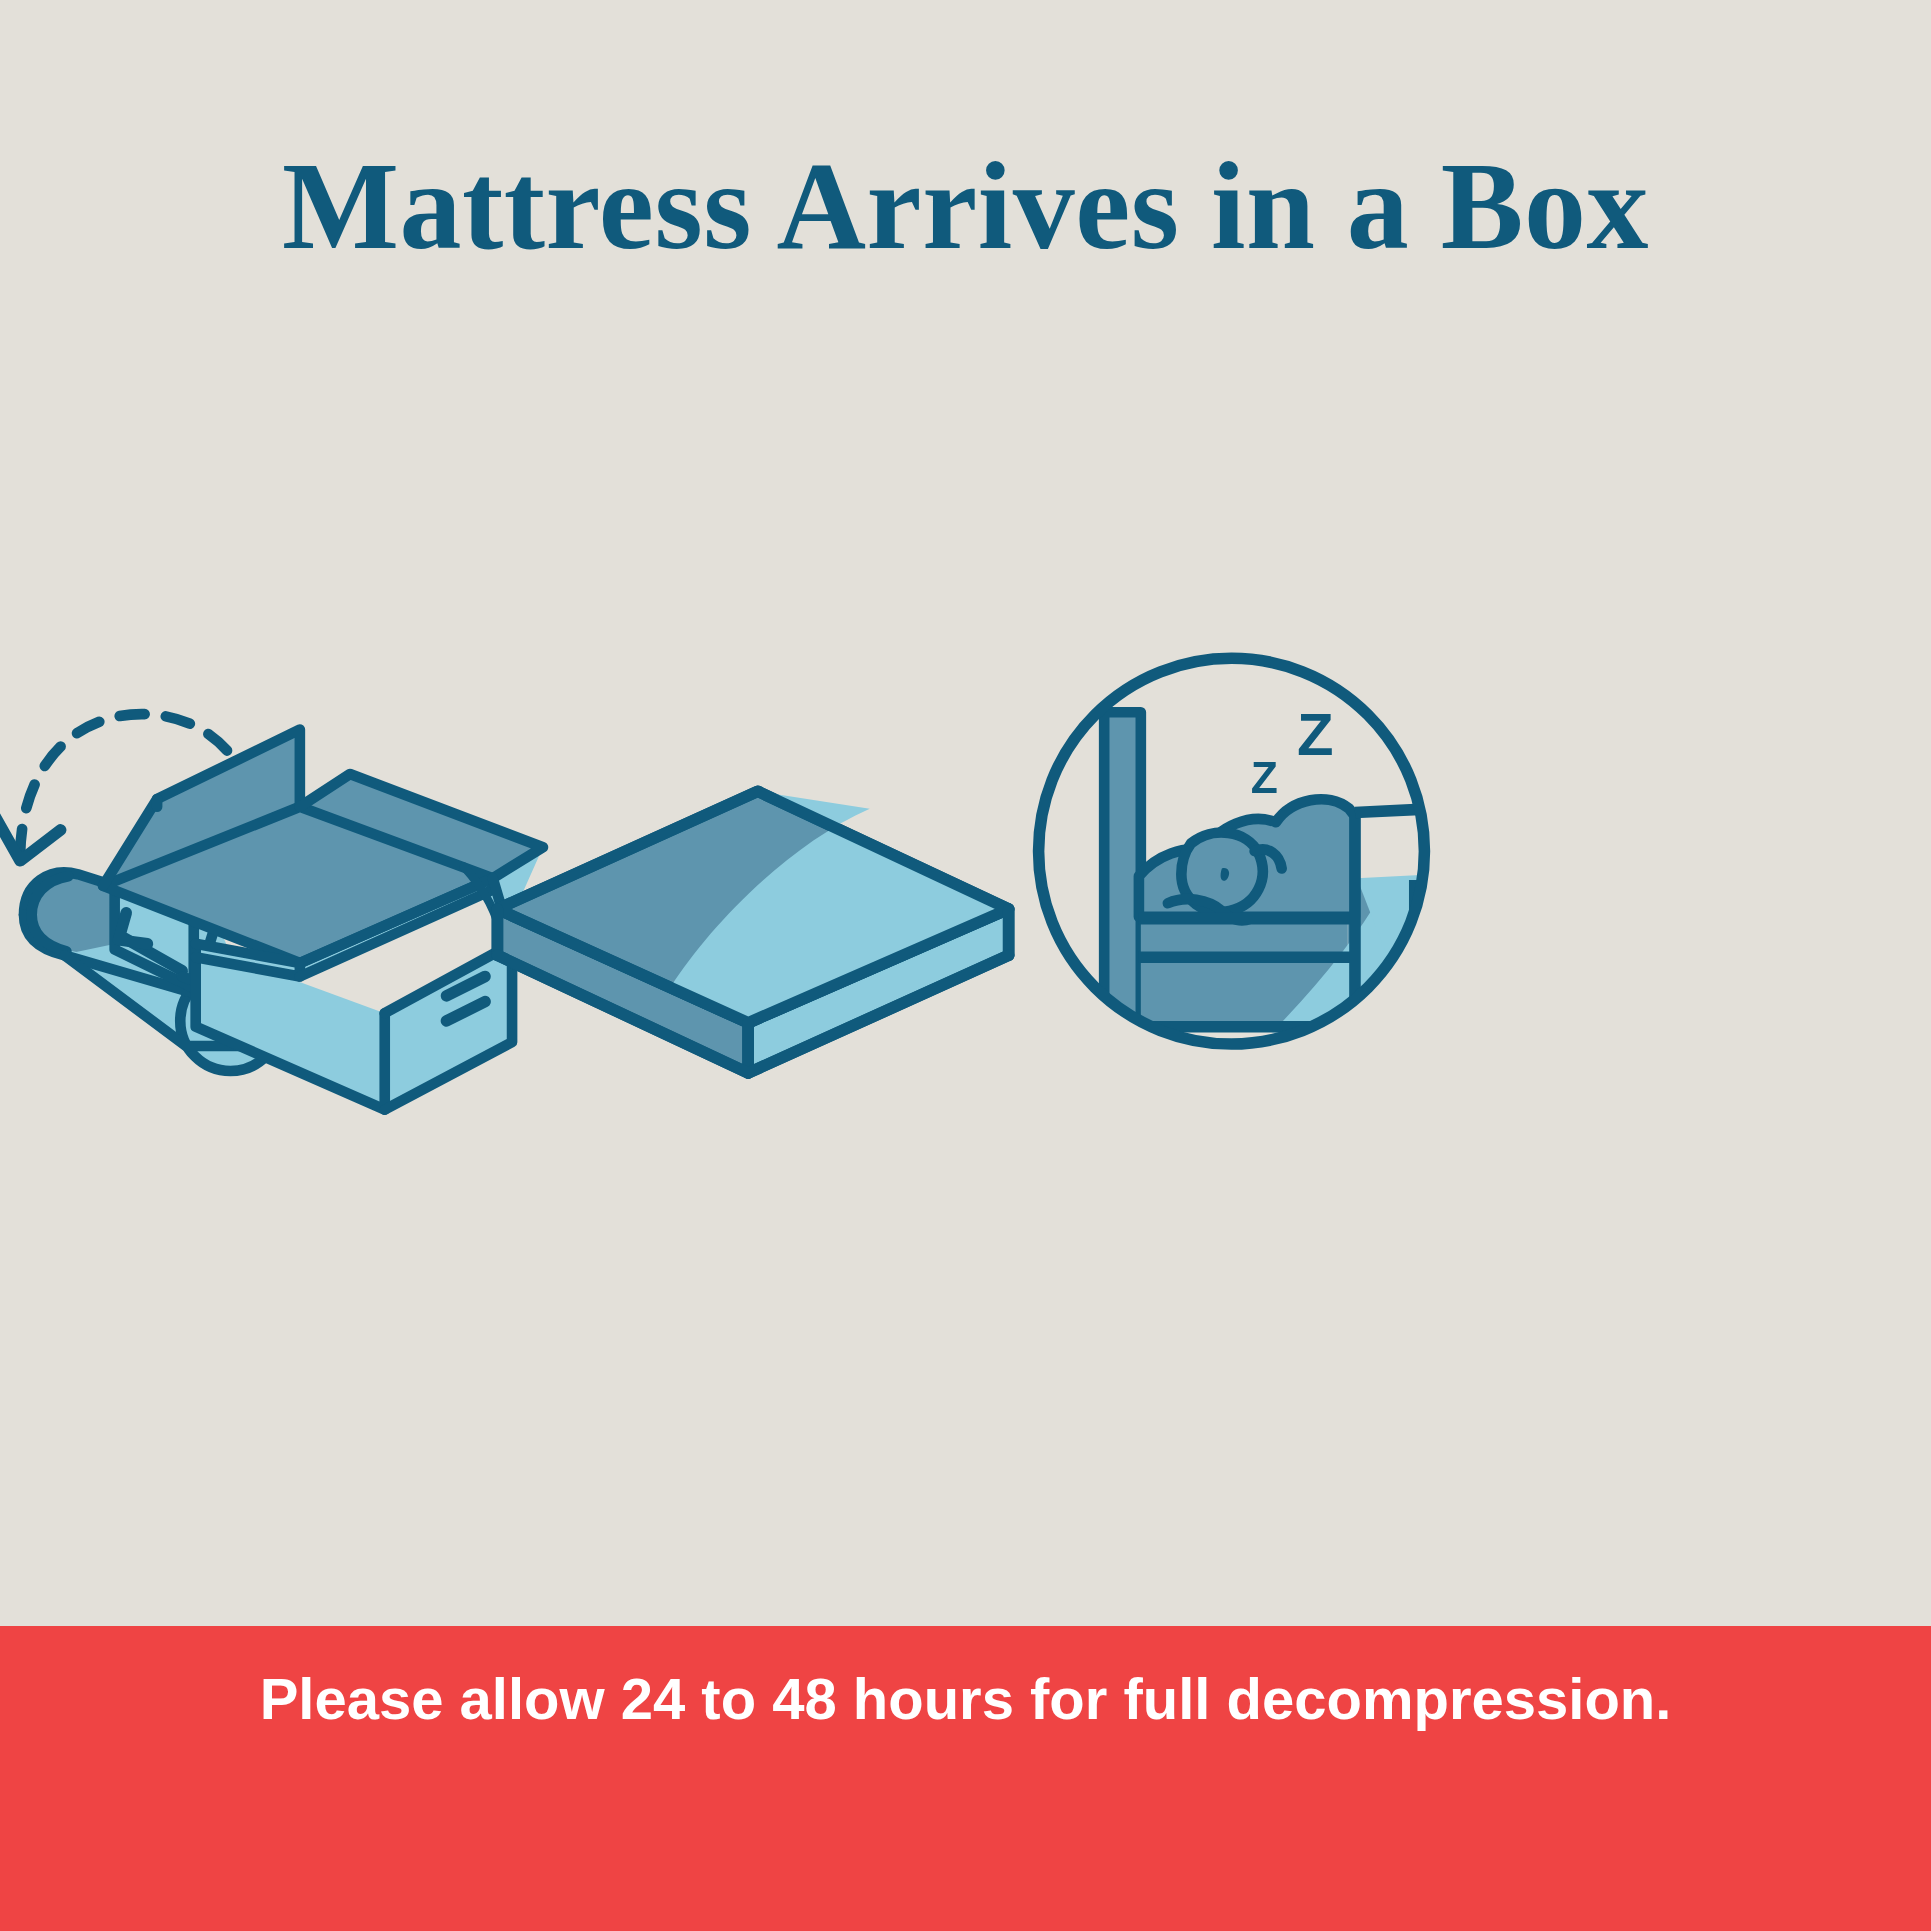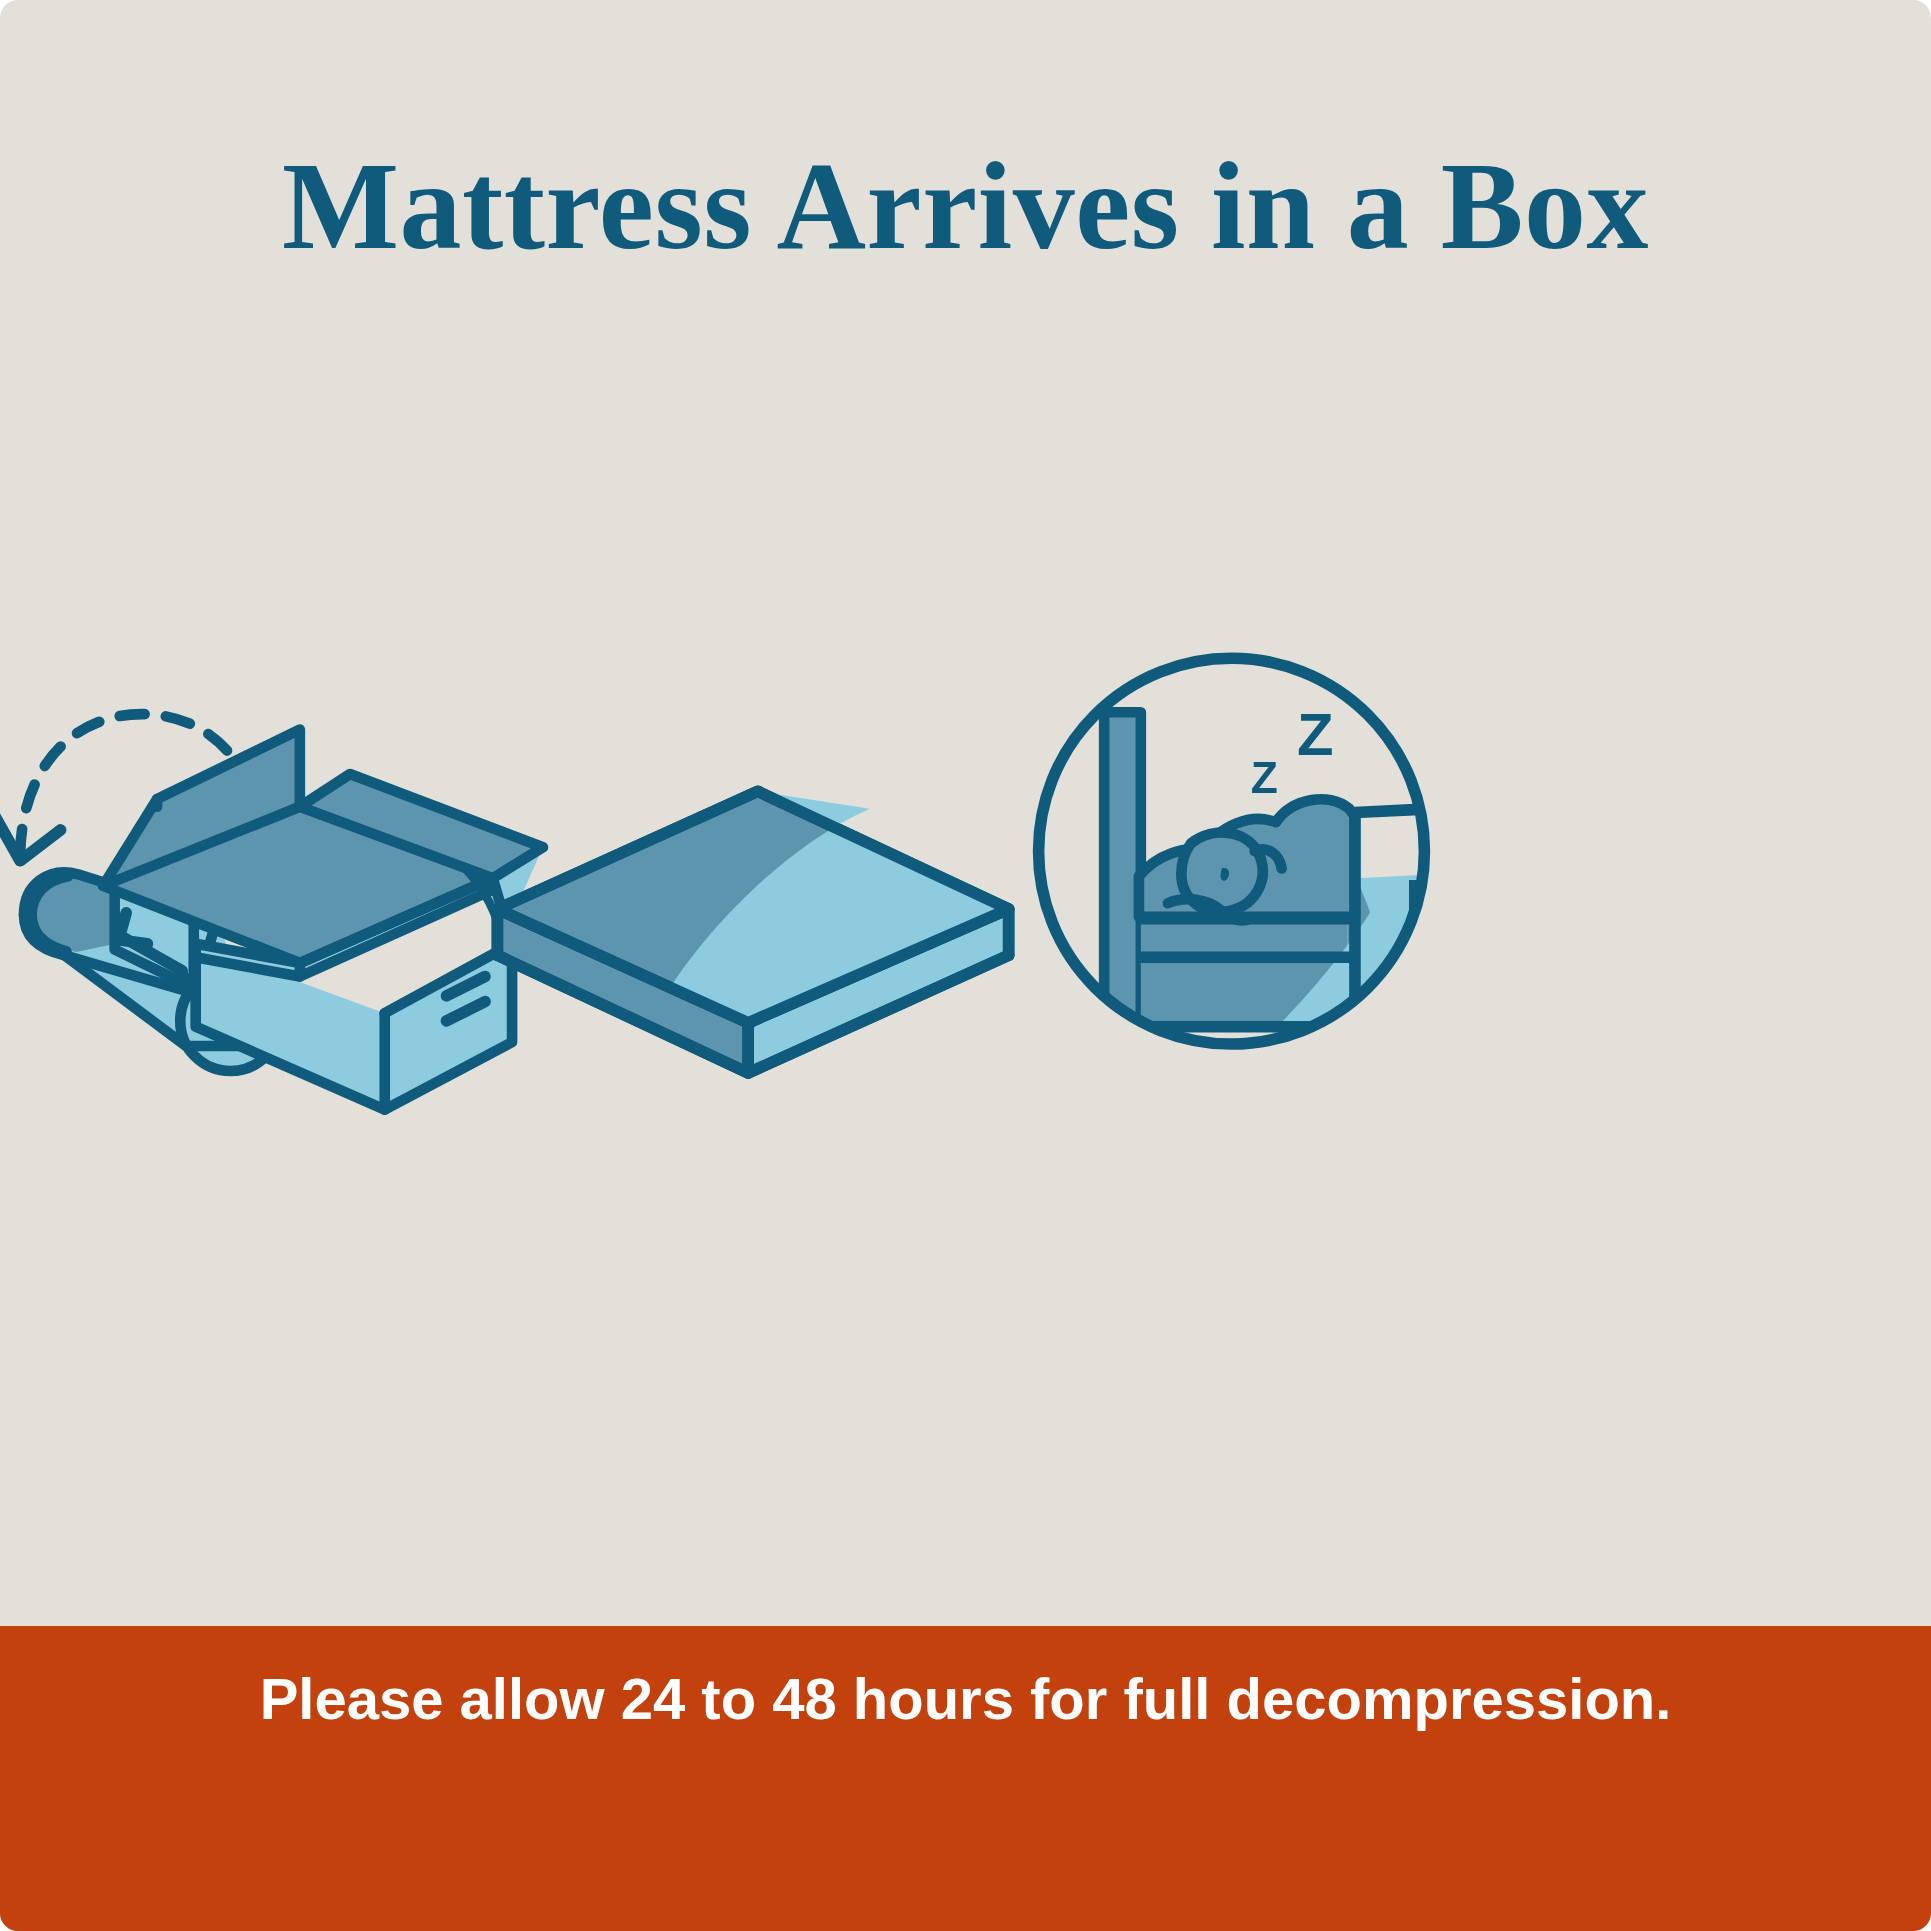--- a/index.html
+++ b/index.html
@@ -7,21 +7,20 @@
     padding: 0;
     background: #ffffff;
   }
   #poster {
     position: relative;
     width: 1931px;
     height: 1931px;
     background: #E3E0D9;
     overflow: hidden;
     font-family: "Liberation Sans", sans-serif;
-    border-radius: 18px;
   }
 
   
   #title {
     position: absolute;
     top: 145px;
     left: 0;
     width: 1931px;
     text-align: center;
     font-family: "Liberation Serif", "DejaVu Serif", serif;
@@ -74,21 +73,21 @@
   #step-2 { left: 468px; }
   #step-3 { left: 932px; }
 
   
   #banner {
     position: absolute;
     left: 0;
     top: 1626px;
     width: 1931px;
     height: 305px;
-    background: #c2410c;
+    background: #ef4444;
     text-decoration: underline;
   }
   #banner-text {
     position: absolute;
     left: 0;
     top: 44px;
     width: 1931px;
     text-align: center;
     font-family: "Liberation Sans", sans-serif;
     font-weight: bold;

